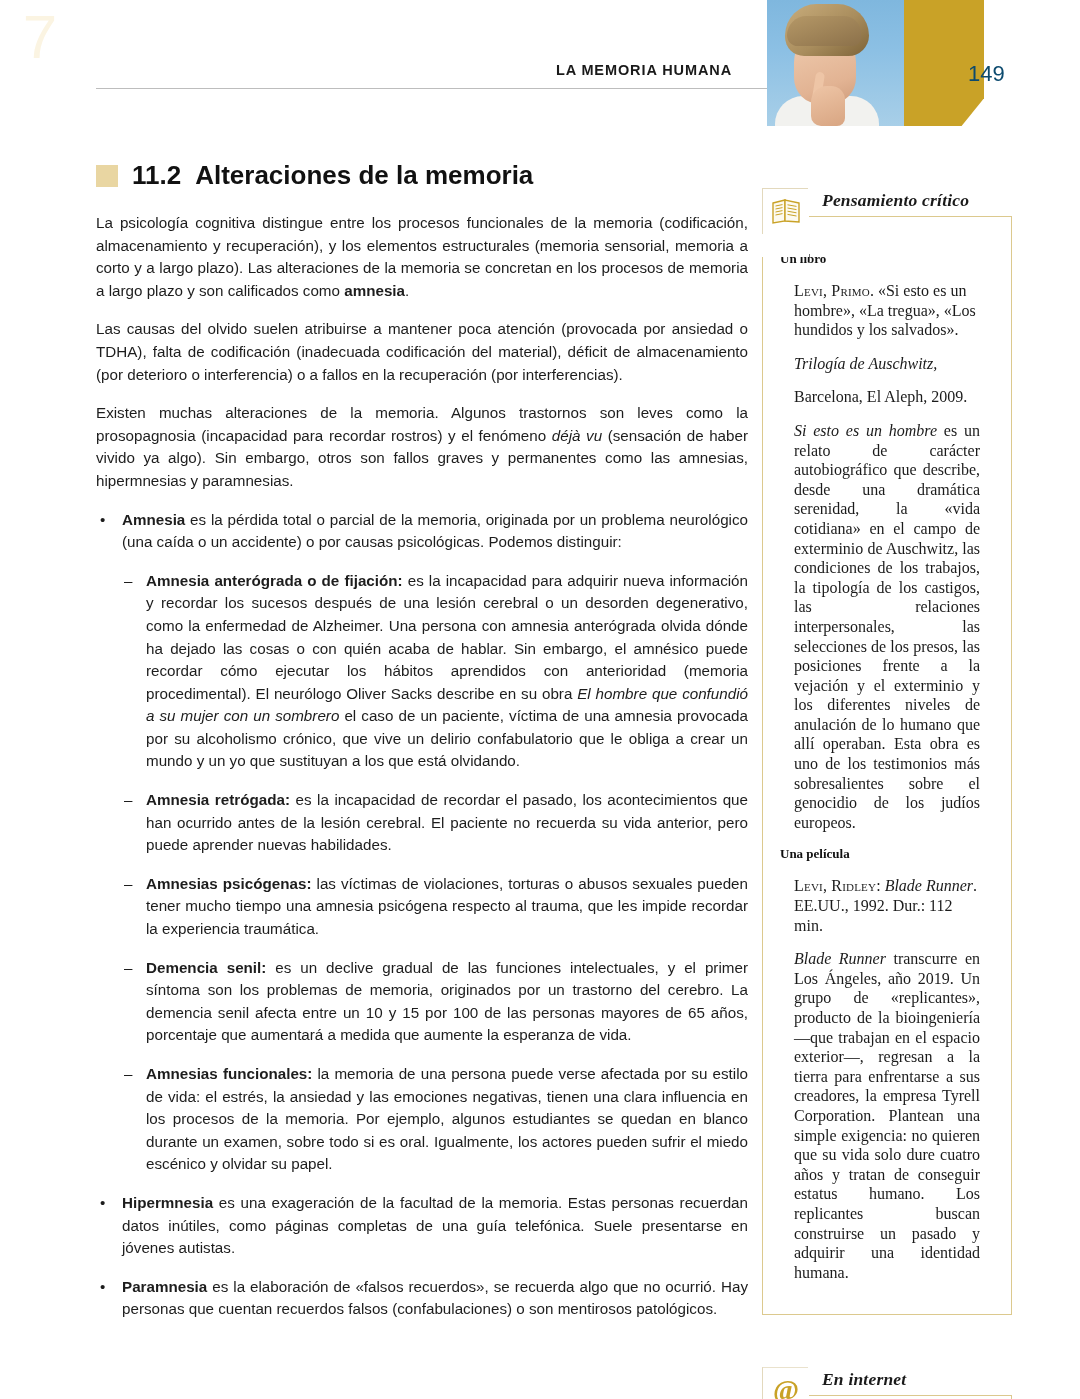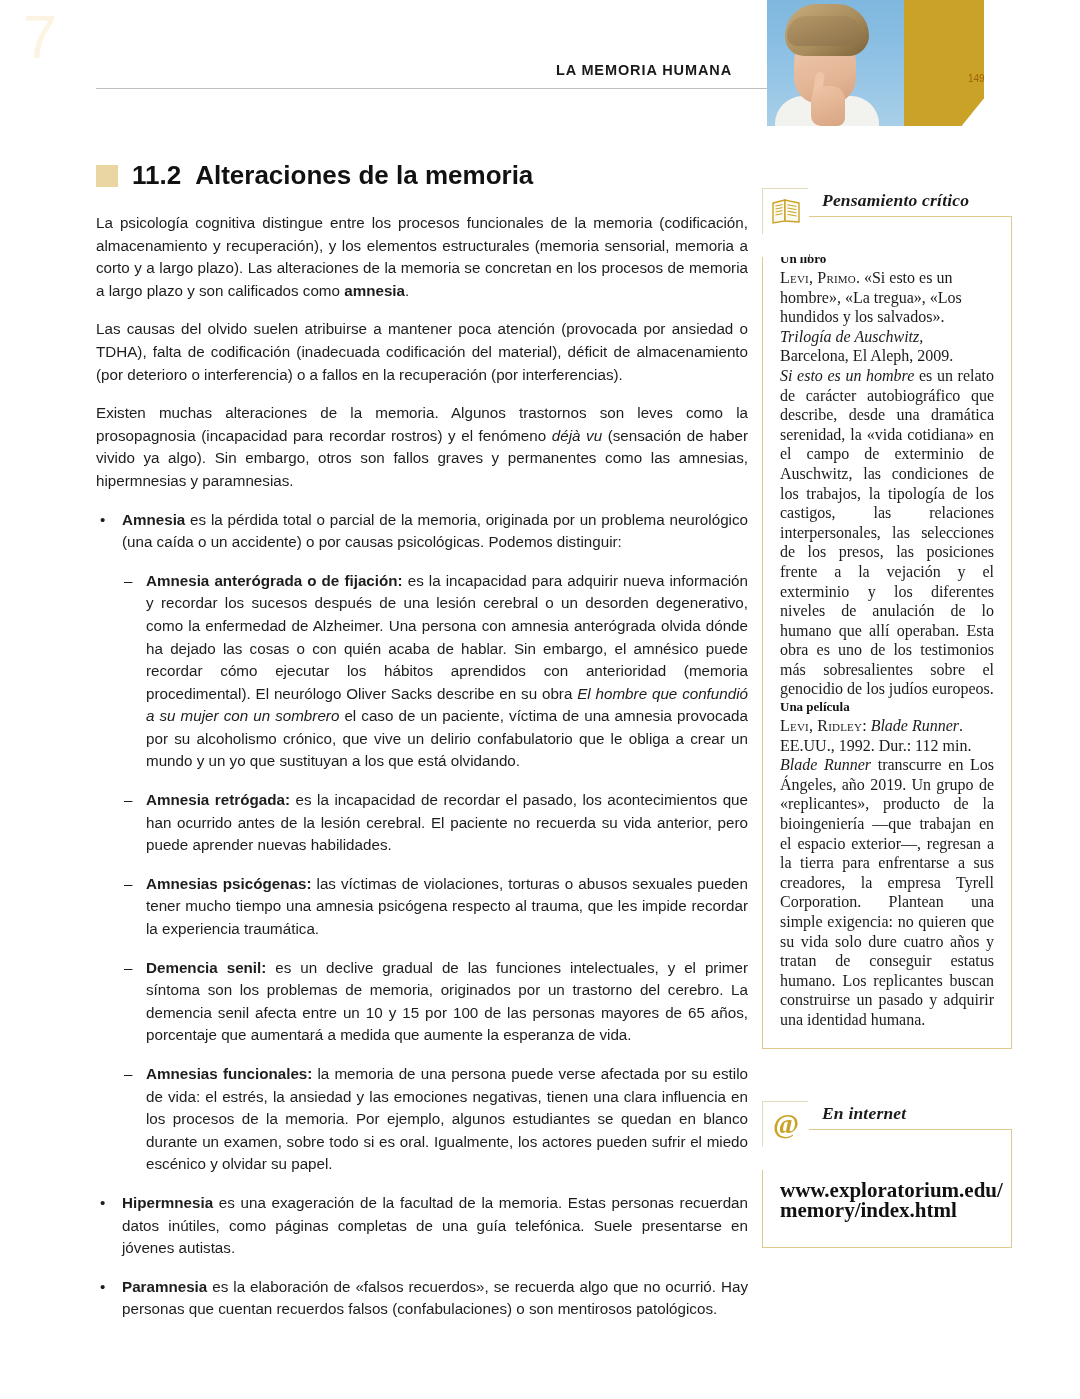--- a/index.html
+++ b/index.html
@@ -113,23 +113,22 @@
     font-size: 62px;
     font-weight: 400;
     color: #fbf4e2;
     line-height: 1;
   }
   .page-number {
     position: absolute;
     left: 968px;
     top: 61px;
     font-family: "Liberation Sans", sans-serif;
-    font-size: 10px;
-    color: #a16207;
-    margin-top: 12px;
+    font-size: 22px;
+    color: #0c4a6e;
   }
 
   
   .section-heading {
     position: absolute;
     left: 96px;
     top: 160px;
     display: flex;
     align-items: center;
     gap: 14px;
@@ -279,21 +278,21 @@
     font-size: 13px;
     color: #111;
     margin: 0 0 1px 0;
   }
   .aside-h.second { }
   .aside-p {
     font-family: "Liberation Serif", serif;
     font-size: 16px;
     line-height: 19.6px;
     color: #1b1b1b;
-    margin: 0;
+    margin: 14px;
   }
   .aside-p.just { text-align: justify; }
   .aside-p i { font-style: italic; }
   .smallcaps {
     font-variant: small-caps;
     letter-spacing: 0.2px;
   }
   .url-line {
     font-family: "Liberation Serif", serif;
     font-weight: bold;

